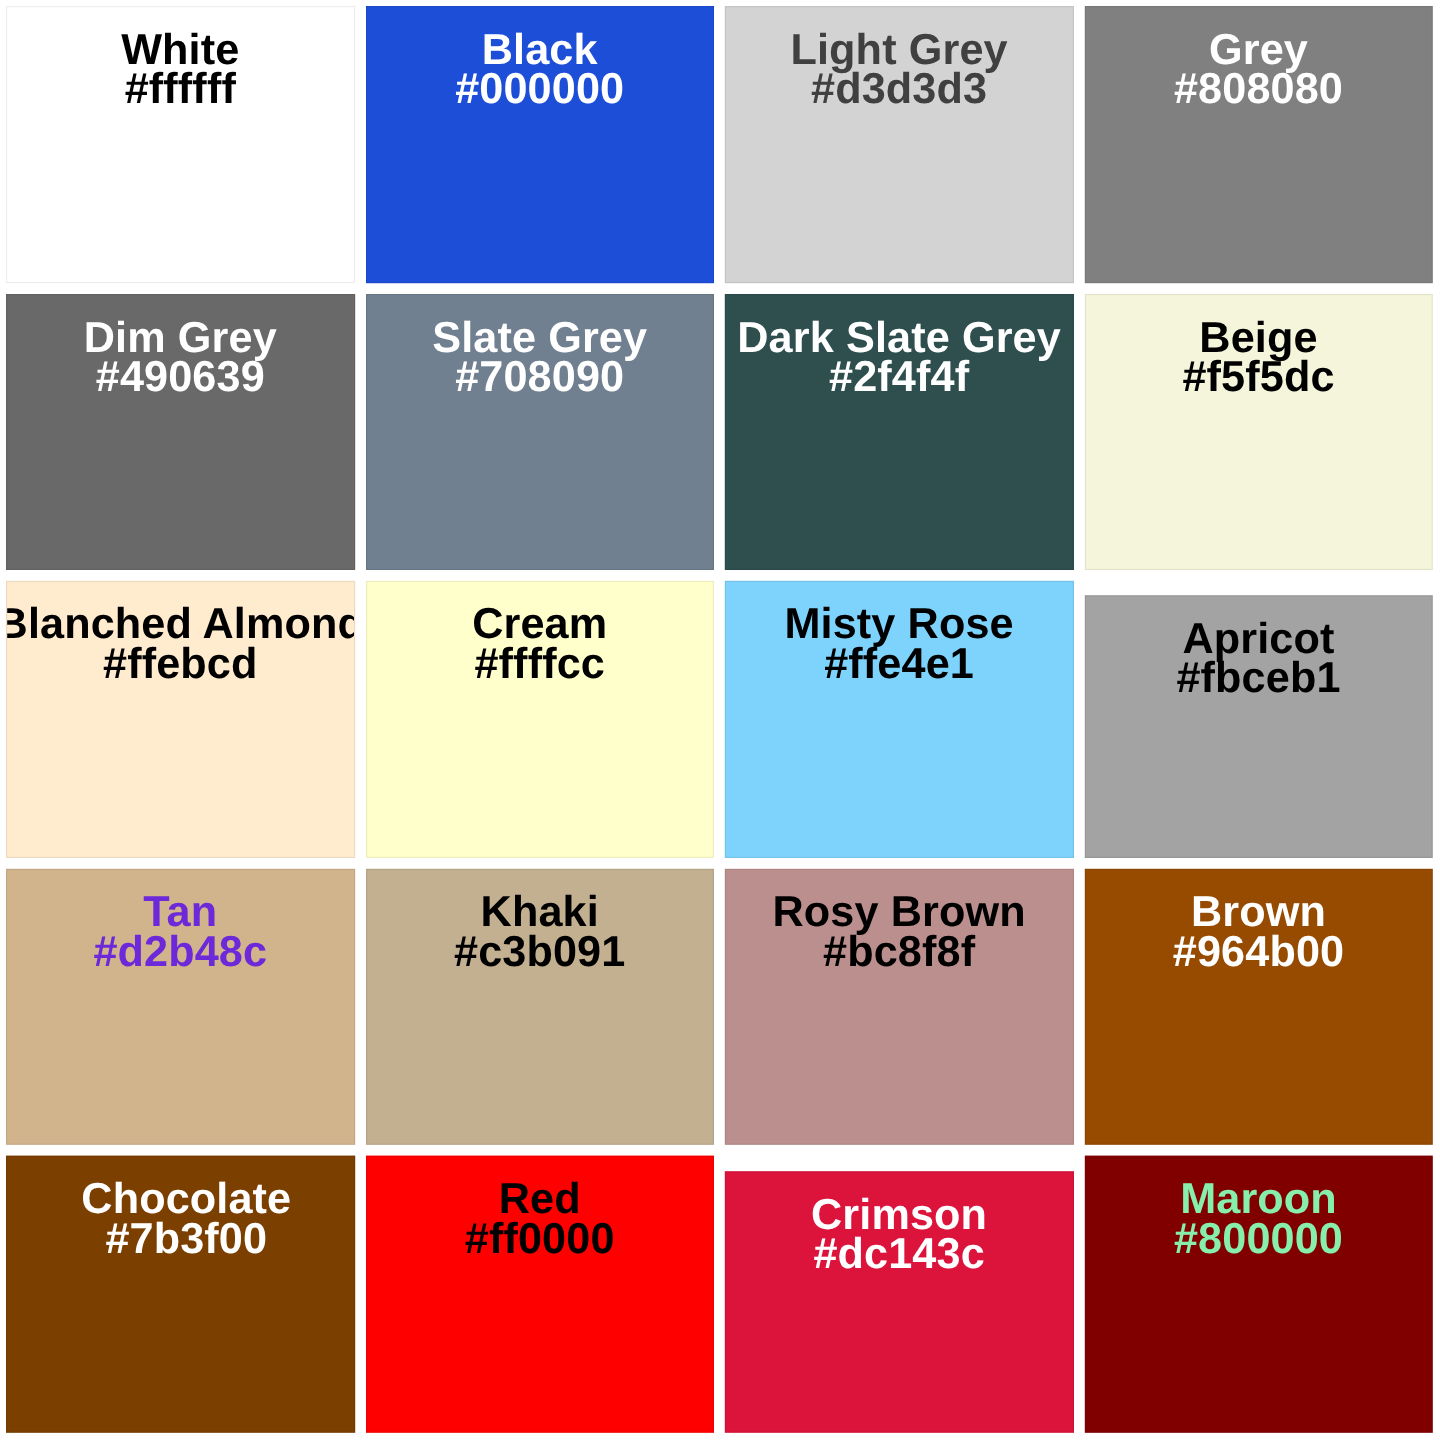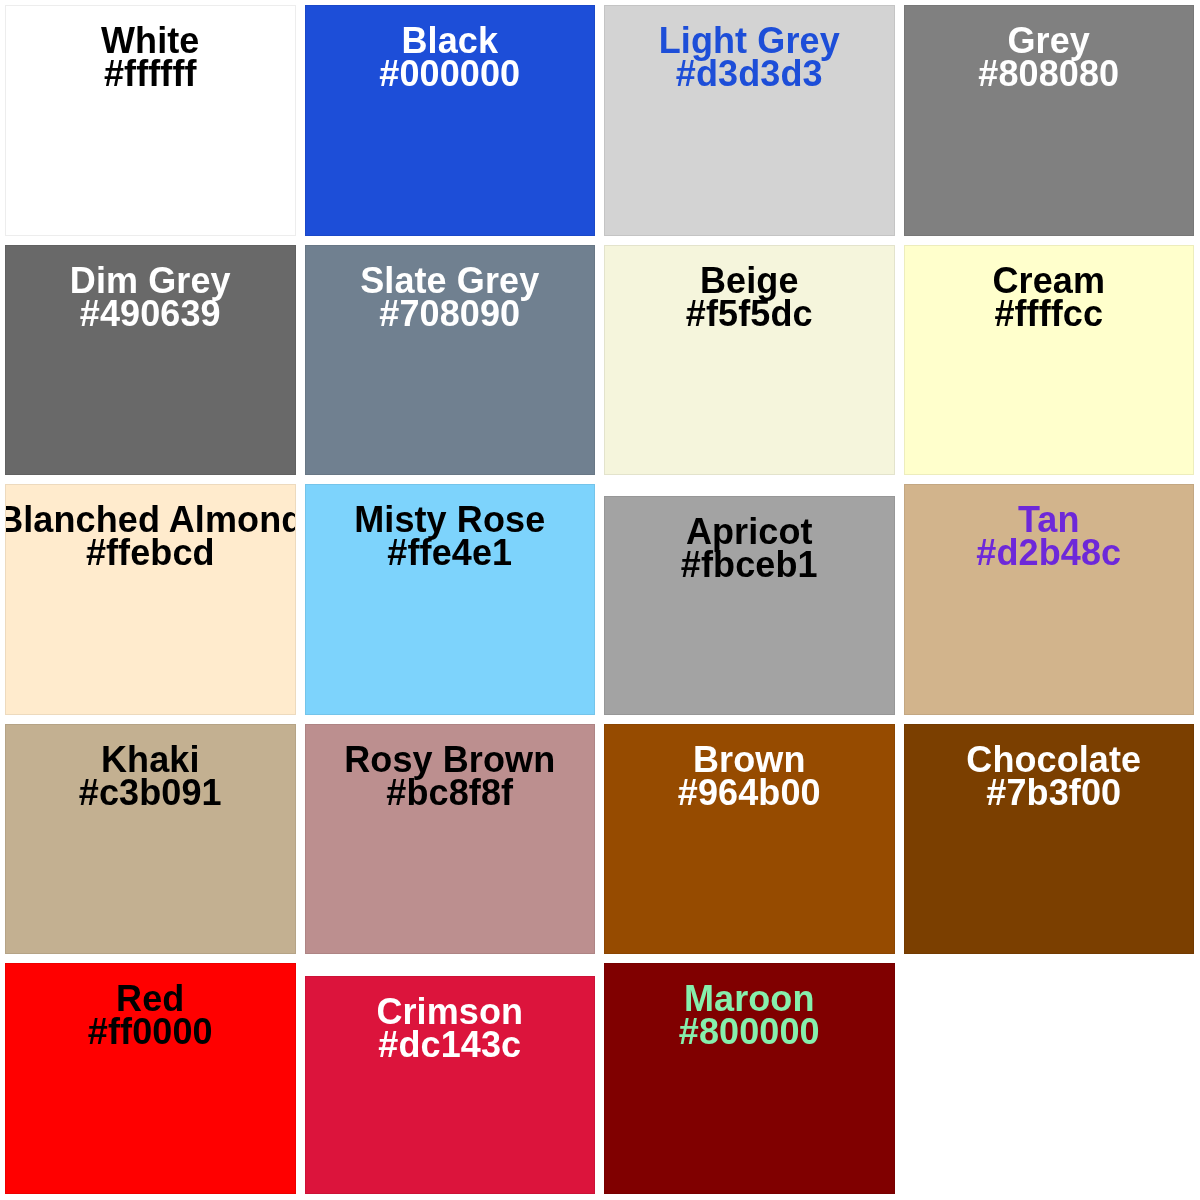--- a/index.html
+++ b/index.html
@@ -50,47 +50,51 @@
 
 <div id="palette-grid">
     <div class="swatch" style="background: rgb(255, 255, 255); color: rgb(0, 0, 0);">
       <div class="swatch-name">White</div>
       <div class="swatch-hex">#ffffff</div>
     </div>
     <div class="swatch" style="background: #1d4ed8; color: rgb(255, 255, 255);">
       <div class="swatch-name">Black</div>
       <div class="swatch-hex">#000000</div>
     </div>
-    <div class="swatch" style="background: rgb(211, 211, 211); color: #1d4ed8;">
+    <div class="swatch" style="background: rgb(211, 211, 211); color: #404040;">
       <div class="swatch-name">Light Grey</div>
       <div class="swatch-hex">#d3d3d3</div>
     </div>
     <div class="swatch" style="background: rgb(128, 128, 128); color: rgb(255, 255, 255);">
       <div class="swatch-name">Grey</div>
       <div class="swatch-hex">#808080</div>
     </div>
     <div class="swatch" style="background: rgb(105, 105, 105); color: rgb(255, 255, 255);">
       <div class="swatch-name">Dim Grey</div>
       <div class="swatch-hex">#490639</div>
     </div>
     <div class="swatch" style="background: rgb(112, 128, 144); color: rgb(255, 255, 255);">
       <div class="swatch-name">Slate Grey</div>
       <div class="swatch-hex">#708090</div>
     </div>
+    <div class="swatch" style="background: rgb(47, 79, 79); color: rgb(255, 255, 255);">
+      <div class="swatch-name">Dark Slate Grey</div>
+      <div class="swatch-hex">#2f4f4f</div>
+    </div>
     <div class="swatch" style="background: rgb(245, 245, 220); color: rgb(0, 0, 0);">
       <div class="swatch-name">Beige</div>
       <div class="swatch-hex">#f5f5dc</div>
     </div>
+    <div class="swatch" style="background: rgb(255, 235, 205); color: rgb(0, 0, 0);">
+      <div class="swatch-name">Blanched Almond</div>
+      <div class="swatch-hex">#ffebcd</div>
+    </div>
     <div class="swatch" style="background: rgb(255, 255, 204); color: rgb(0, 0, 0);">
       <div class="swatch-name">Cream</div>
       <div class="swatch-hex">#ffffcc</div>
-    </div>
-    <div class="swatch" style="background: rgb(255, 235, 205); color: rgb(0, 0, 0);">
-      <div class="swatch-name">Blanched Almond</div>
-      <div class="swatch-hex">#ffebcd</div>
     </div>
     <div class="swatch" style="background: #7dd3fc; color: rgb(0, 0, 0);">
       <div class="swatch-name">Misty Rose</div>
       <div class="swatch-hex">#ffe4e1</div>
     </div>
     <div class="swatch" style="background: #a3a3a3; color: rgb(0, 0, 0); margin-top: 12px;">
       <div class="swatch-name">Apricot</div>
       <div class="swatch-hex">#fbceb1</div>
     </div>
     <div class="swatch" style="background: rgb(210, 180, 140); color: #6d28d9;">

